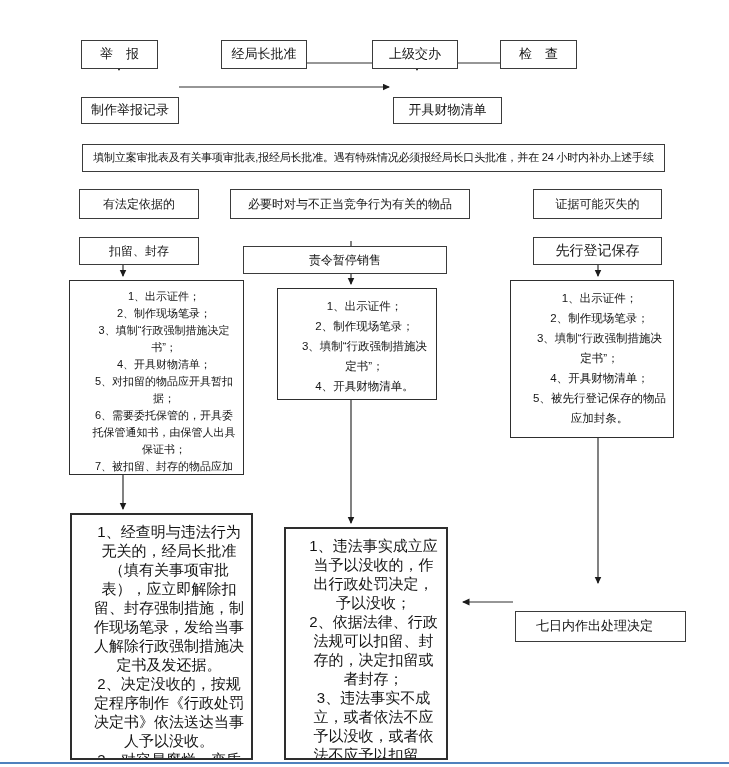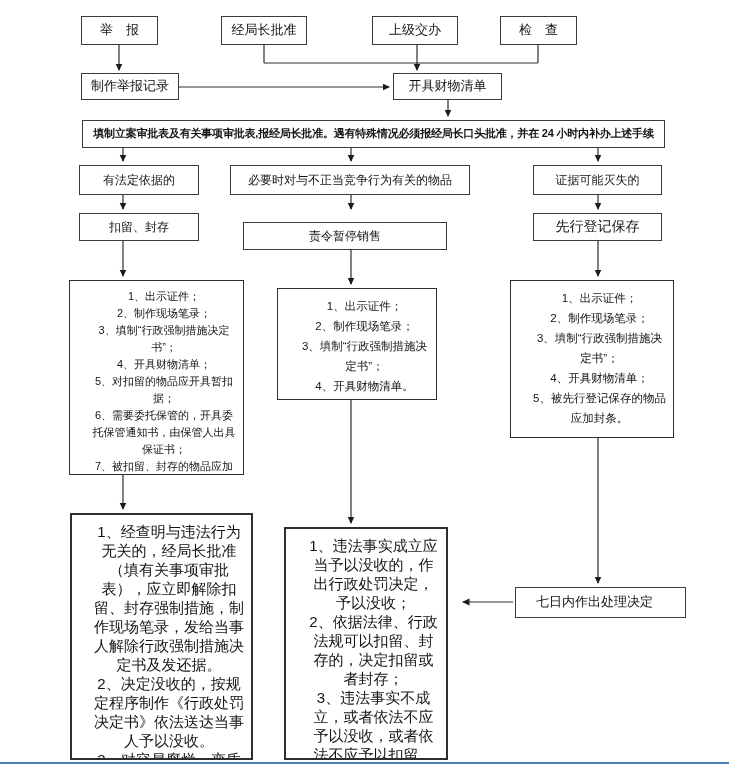--- a/index.html
+++ b/index.html
@@ -14,27 +14,27 @@
   .wires{position:absolute;left:0;top:0;width:729px;height:767px;pointer-events:none;}
   .box{
     position:absolute;
     border:1px solid #3b3b3b;
     background:#ffffff;
     display:flex;align-items:center;justify-content:center;
     text-align:center;
     font-size:13px;
     line-height:1.25;
     box-sizing:border-box;
+    margin-top:24px;
   }
   .box.wide-note{
     font-size:11px;
     white-space:nowrap;
     overflow:hidden;
     letter-spacing:-0.2px;
-    font-weight:bold;
   }
   .box.header{font-size:12px;font-family:Liberation Serif, serif;}
   .steps{
     position:absolute;
     border:1.5px solid #2e2e2e;
     background:#ffffff;
     box-sizing:border-box;
     text-align:center;
     white-space:pre-line;
     padding:7px 6px 4px 21px;

